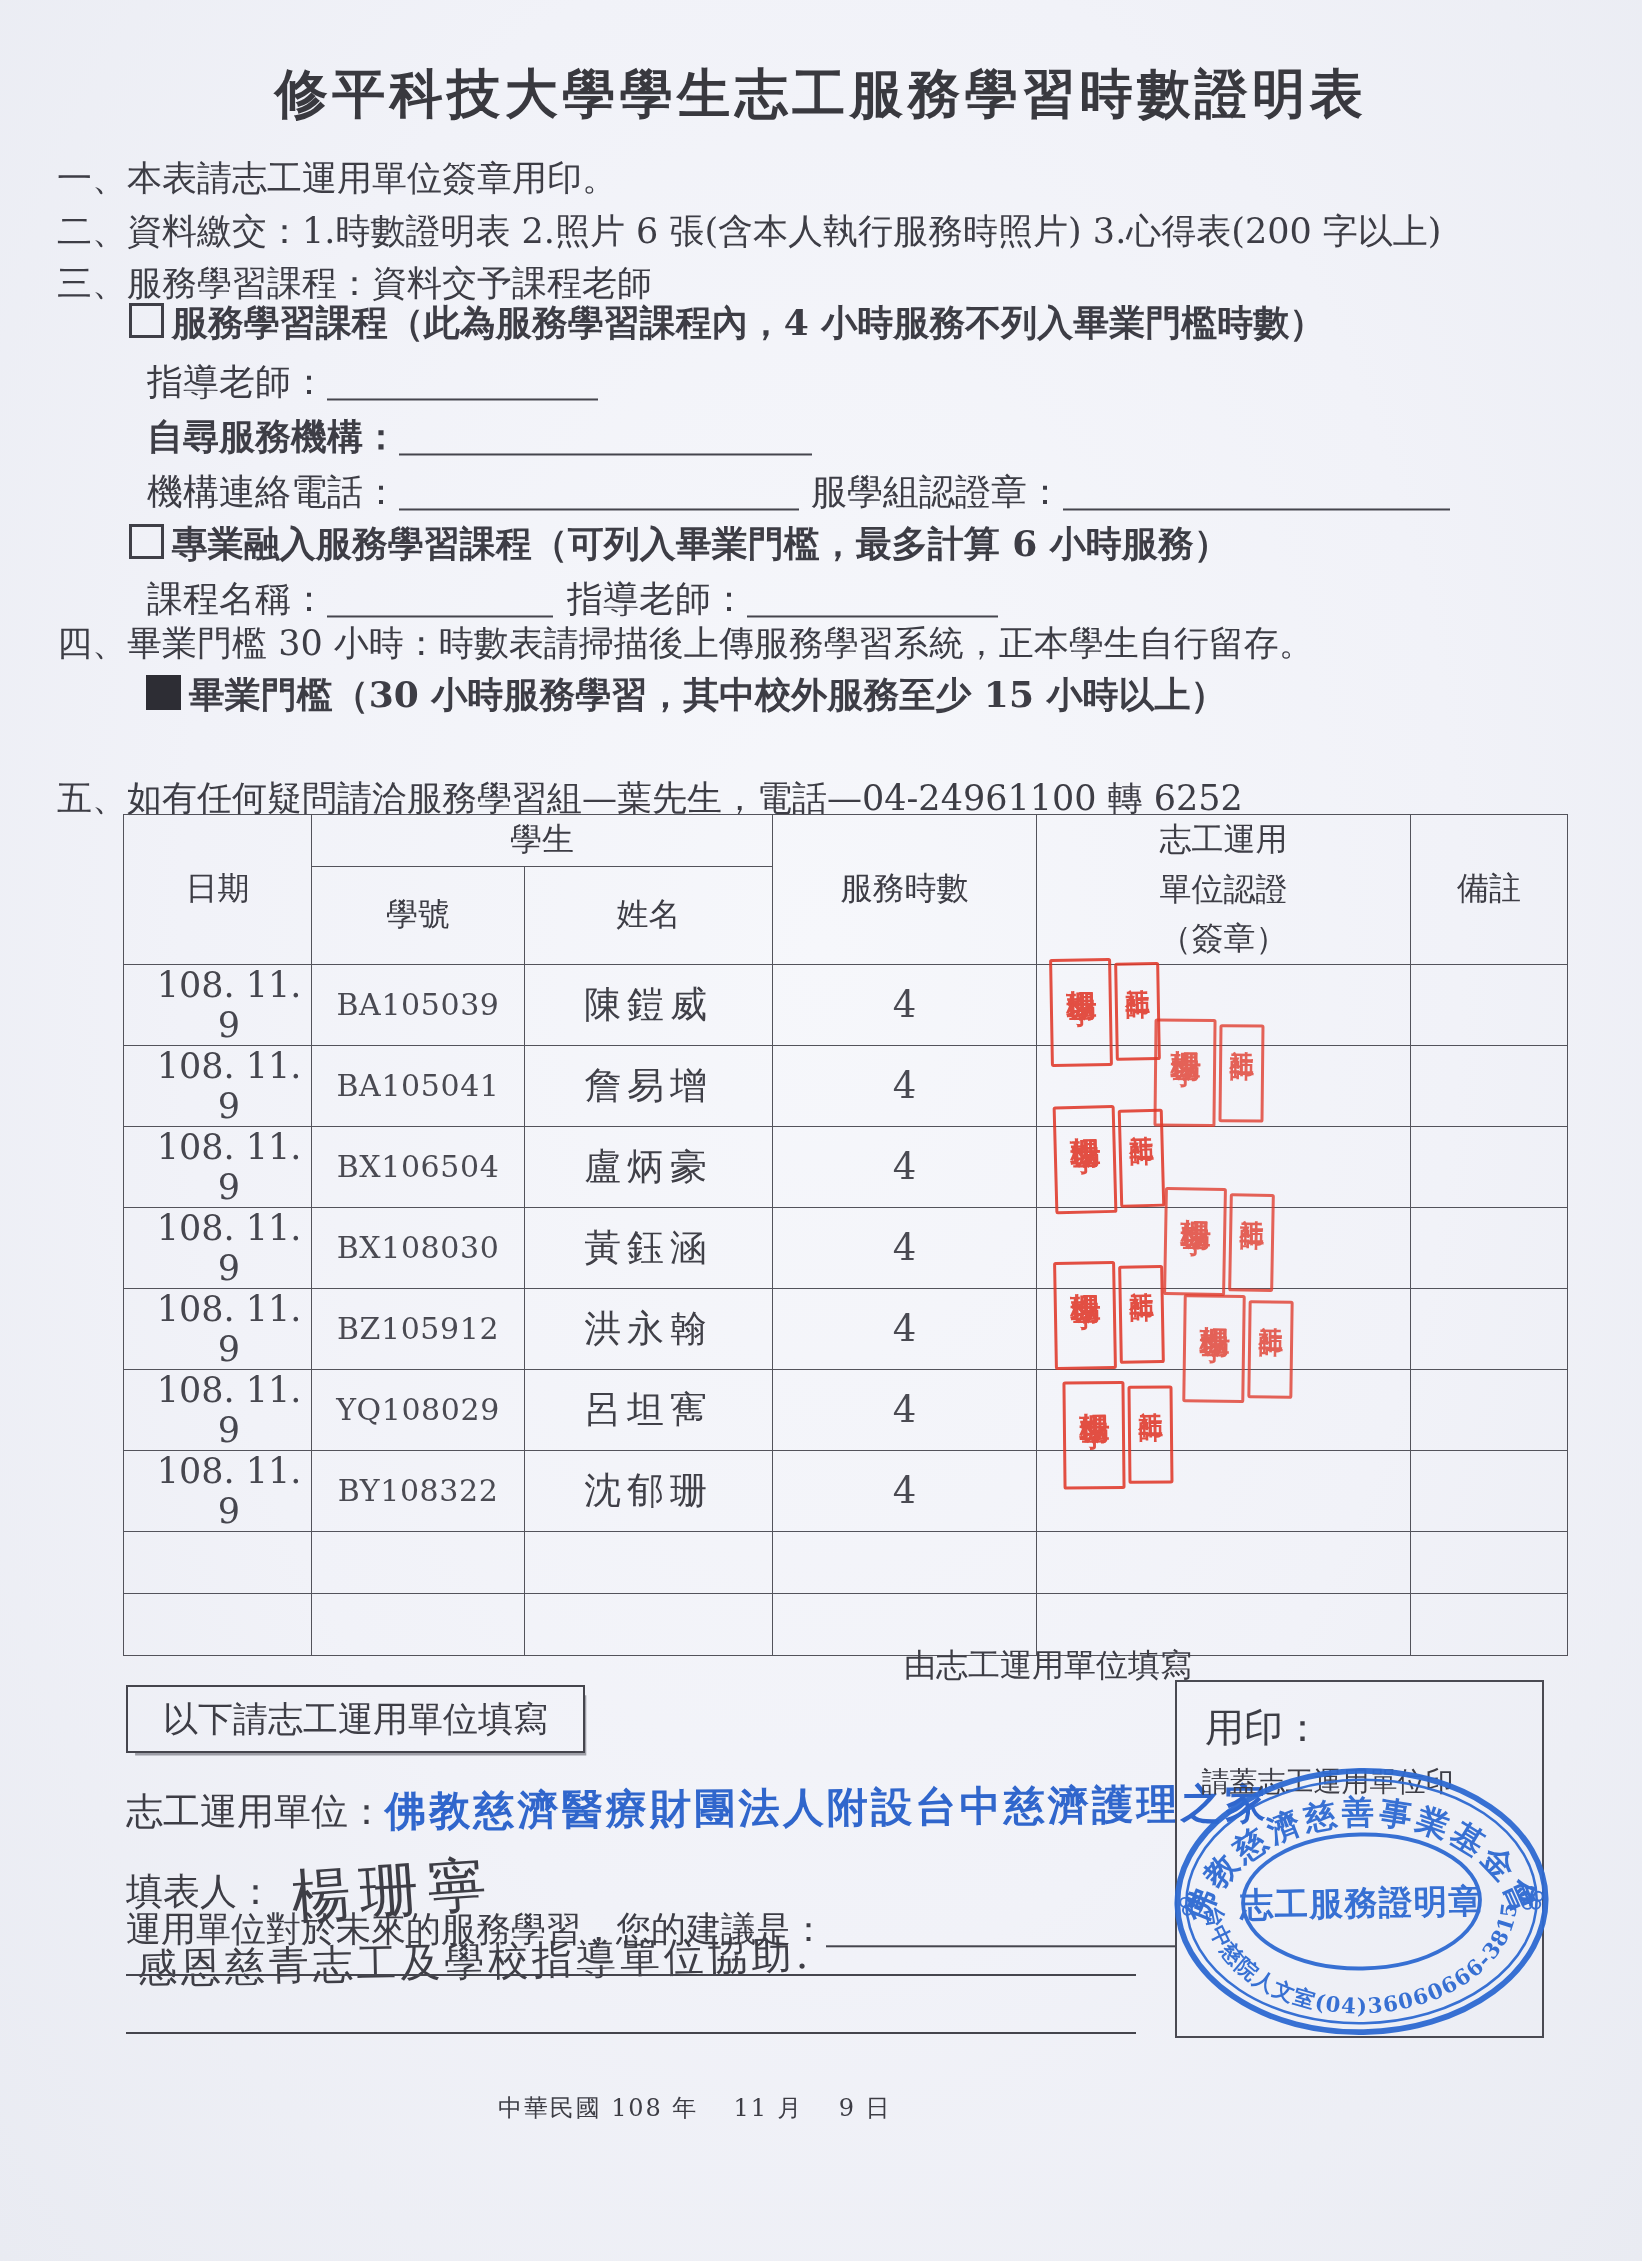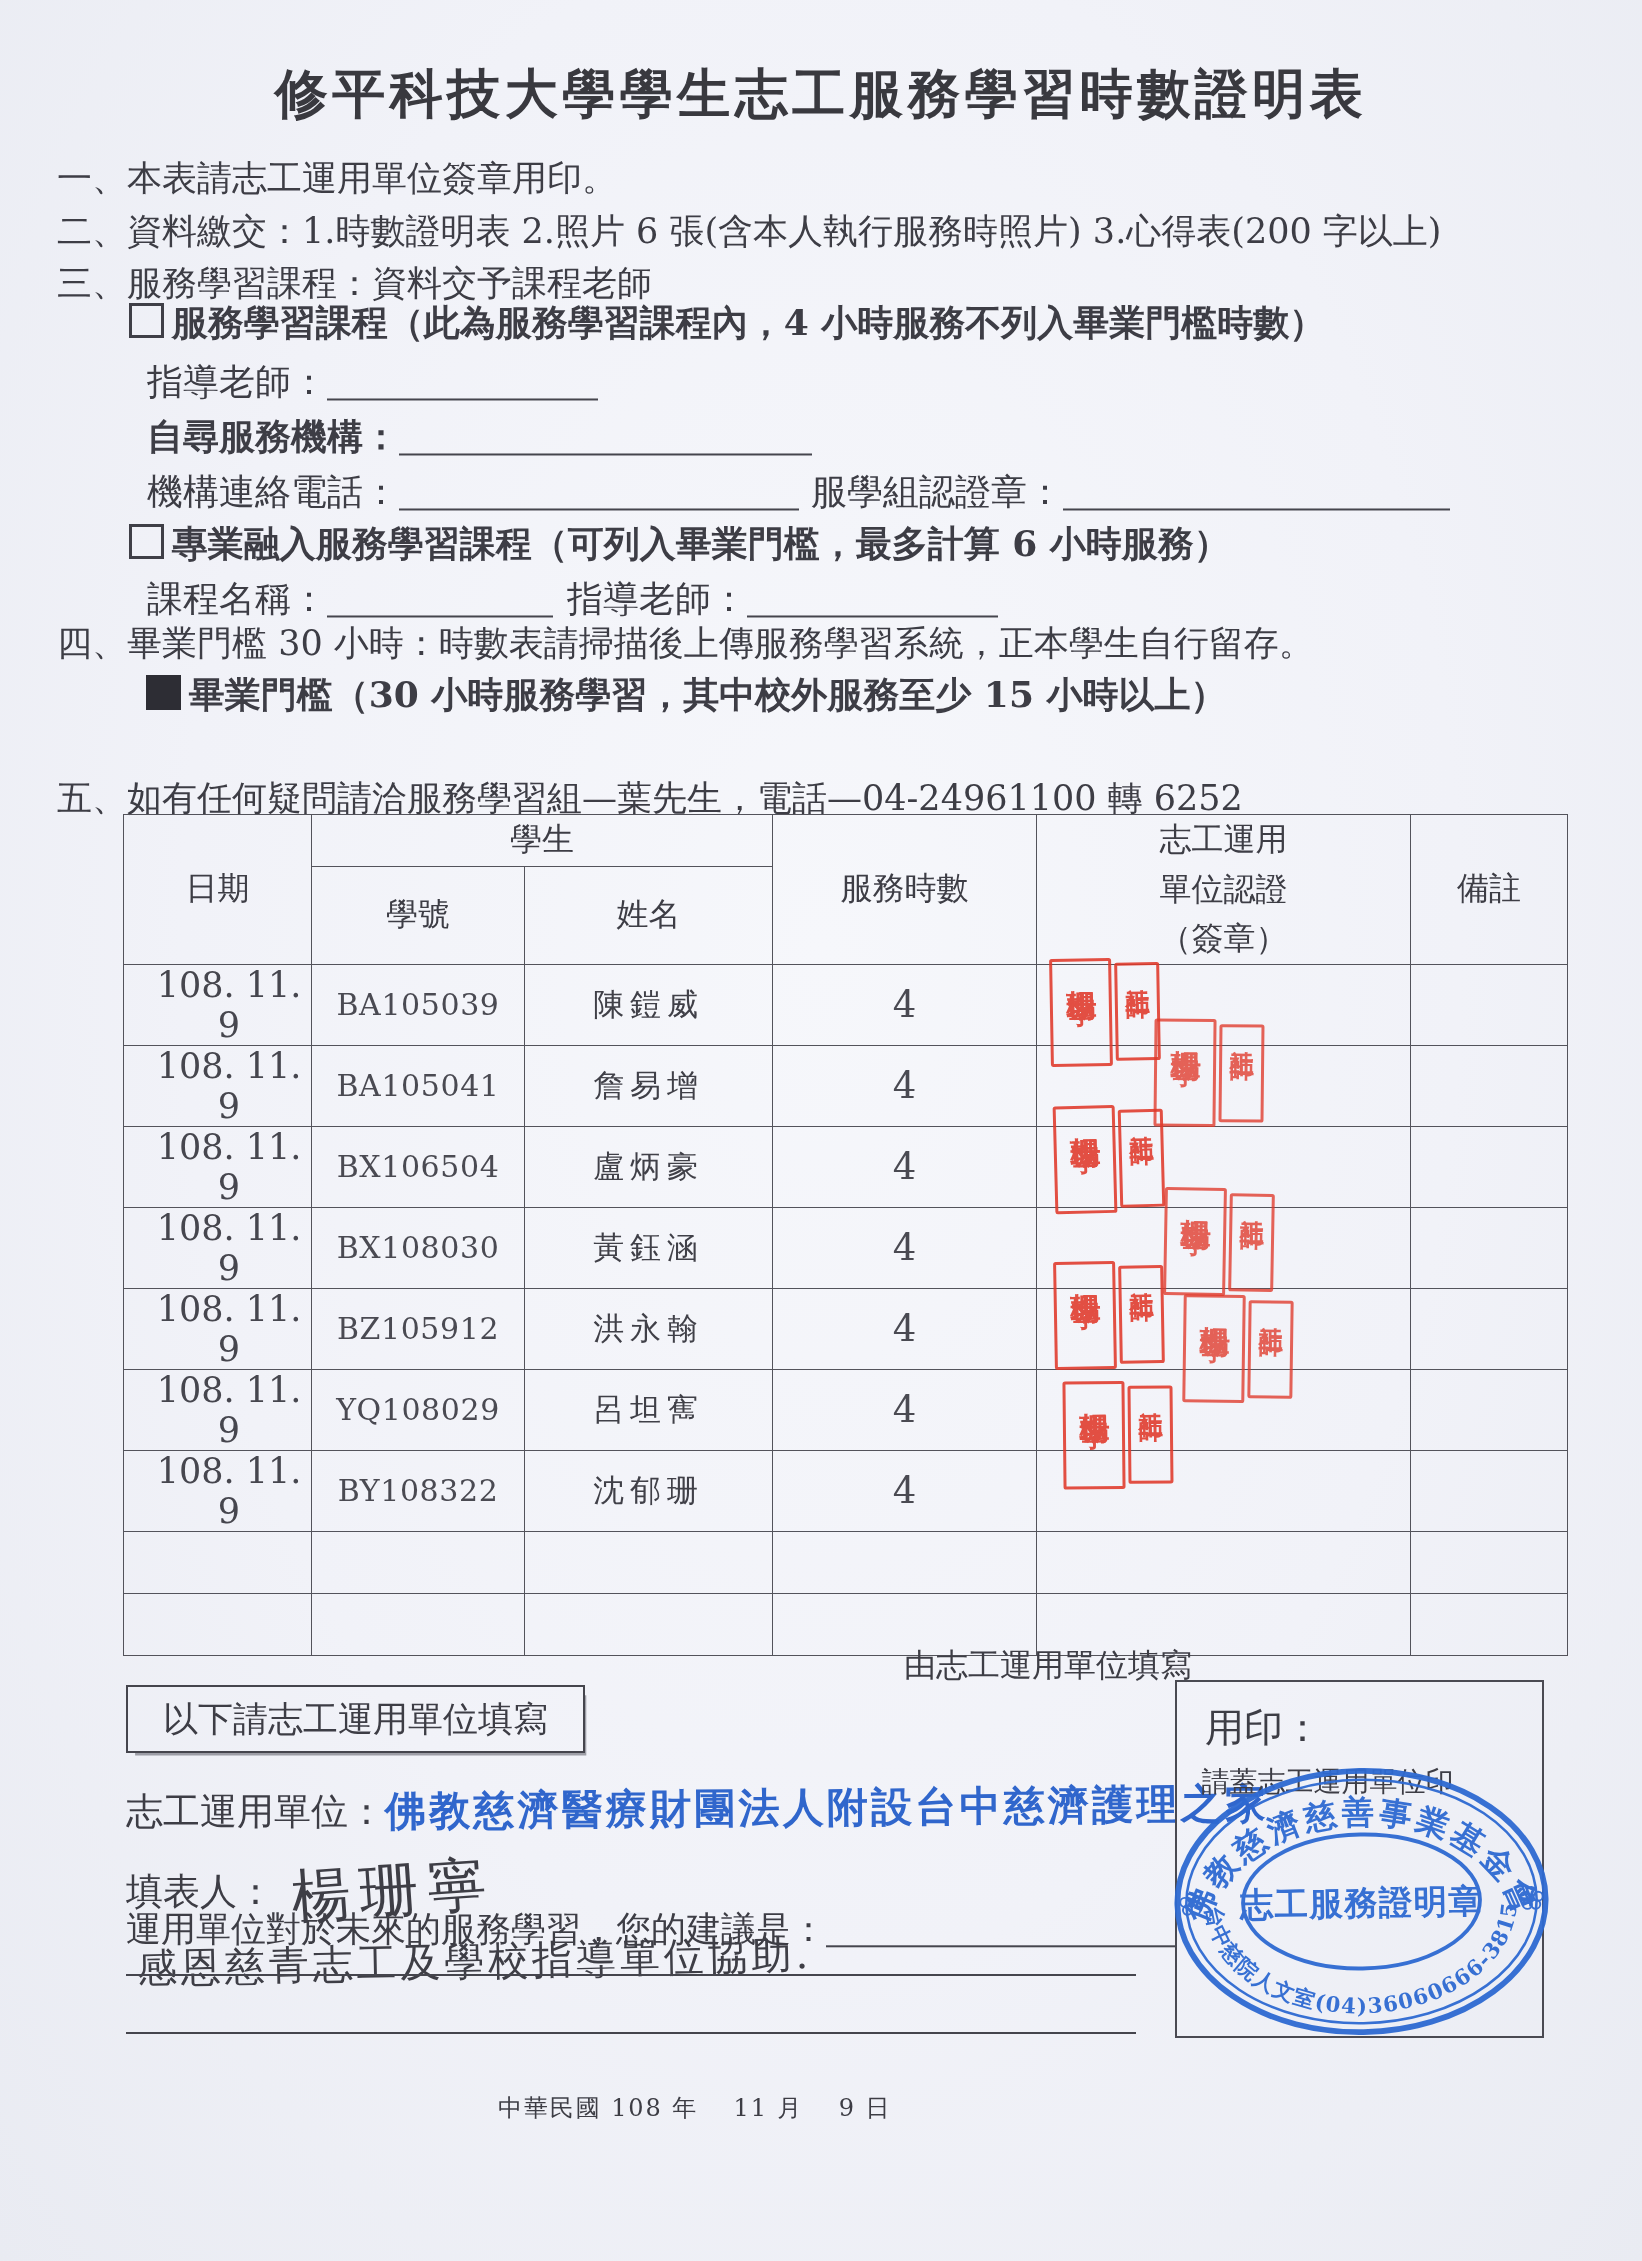--- a/index.html
+++ b/index.html
@@ -30,21 +30,21 @@
 
   table.hours { border-collapse:collapse; table-layout:fixed; width:1444px; }
   table.hours th, table.hours td { border:1.9px solid #53535b; font-weight:400; vertical-align:middle; text-align:center; overflow:hidden; }
   th.h1 { height:51px; font-size:32px; }
   tr.hrow2 th { height:97px; font-size:32px; }
   .cert-h div { font-size:32px; line-height:1.55; }
   tr.drow  { height:71px; }
   tr.erow  { height:62px; }
   td.c-date { text-align:left; padding-left:23px; font-size:35px; color:#46464e; }
   td.c-id   { font-size:30px; letter-spacing:0.6px; color:#4a4a52; }
-  td.c-name { font-size:31px; letter-spacing:5.8px; color:#404048;margin-left:32px; }
+  td.c-name { font-size:37px; letter-spacing:5.8px; color:#404048;margin-left:32px; }
   td.c-hours{ font-size:37px; color:#4a4a52; }
 
   .rstamp { position:absolute; display:flex; align-items:flex-start; color:#e0392a; }
   .rs-name, .rs-title {
     writing-mode:vertical-rl; text-orientation:upright;
     border:3.2px solid #e0392a; font-weight:700; border-radius:2.6px;
     display:inline-block;
   }
   .rs-name  { font-size:30px; letter-spacing:2.6px; padding:3.9px 7.7px; height:108px; }
   .rs-title { font-size:24.5px; letter-spacing:2.6px; padding:3.9px 3.2px;  height:98px; margin-left:2.6px; margin-top:5.2px; }

